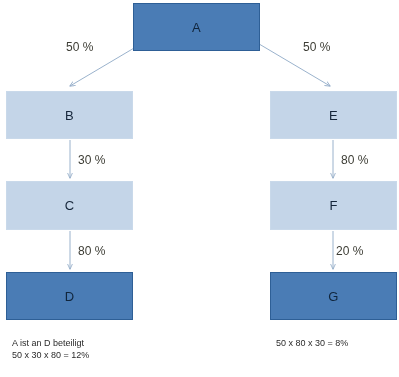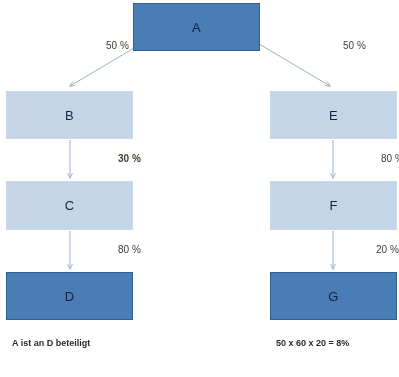--- a/index.html
+++ b/index.html
@@ -44,36 +44,34 @@
     background: #c4d5e8;
     border: 1px solid #c9d9ea;
     color: #16263a;
   }
   .node-label {
     display: block;
     line-height: 1;
   }
   .edge-label {
     position: absolute;
-    font-size: 10px;
+    font-size: 12px;
     color: #3d3d35;
     white-space: nowrap;
     line-height: 1;
-    margin-left: 40px;
   }
   .caption {
     position: absolute;
     font-size: 9px;
     color: #2b2b2b;
     line-height: 1.35;
     white-space: nowrap;
   }
   .caption-line {
     display: block;
-    font-weight: bold;
   }
 </style>
 </head>
 <body>
 
 <div id="canvas">
 
   <svg id="edge-layer" viewBox="0 0 399 377" width="399" height="377">
     <defs>
       <marker id="arrowhead" markerWidth="7" markerHeight="7" refX="5.6" refY="3" orient="auto" markerUnits="strokeWidth">
@@ -119,29 +117,30 @@
   </div>
 
   <div class="node node-dark" style="left:270px; top:272px; width:127px; height:48px;">
     <span class="node-label">G</span>
   </div>
 
   <div class="edge-label" style="left:66px; top:41px;">50 %</div>
 
   <div class="edge-label" style="left:303px; top:41px;">50 %</div>
 
-  <div class="edge-label" style="left:78px; top:154px;font-weight:bold;">30 %</div>
+  <div class="edge-label" style="left:78px; top:154px;">30 %</div>
 
   <div class="edge-label" style="left:78px; top:245px;">80 %</div>
 
   <div class="edge-label" style="left:341px; top:154px;">80 %</div>
 
   <div class="edge-label" style="left:336px; top:245px;">20 %</div>
 
   <div class="caption" style="left:12px; top:337px;">
     <span class="caption-line">A ist an D beteiligt</span>
+    <span class="caption-line">50 x 30 x 80 = 12%</span>
   </div>
 
   <div class="caption" style="left:276px; top:337px;">
-    <span class="caption-line">50 x 60 x 20 = 8%</span>
+    <span class="caption-line">50 x 80 x 30 = 8%</span>
   </div>
 
 </div>
 
 </body></html>

